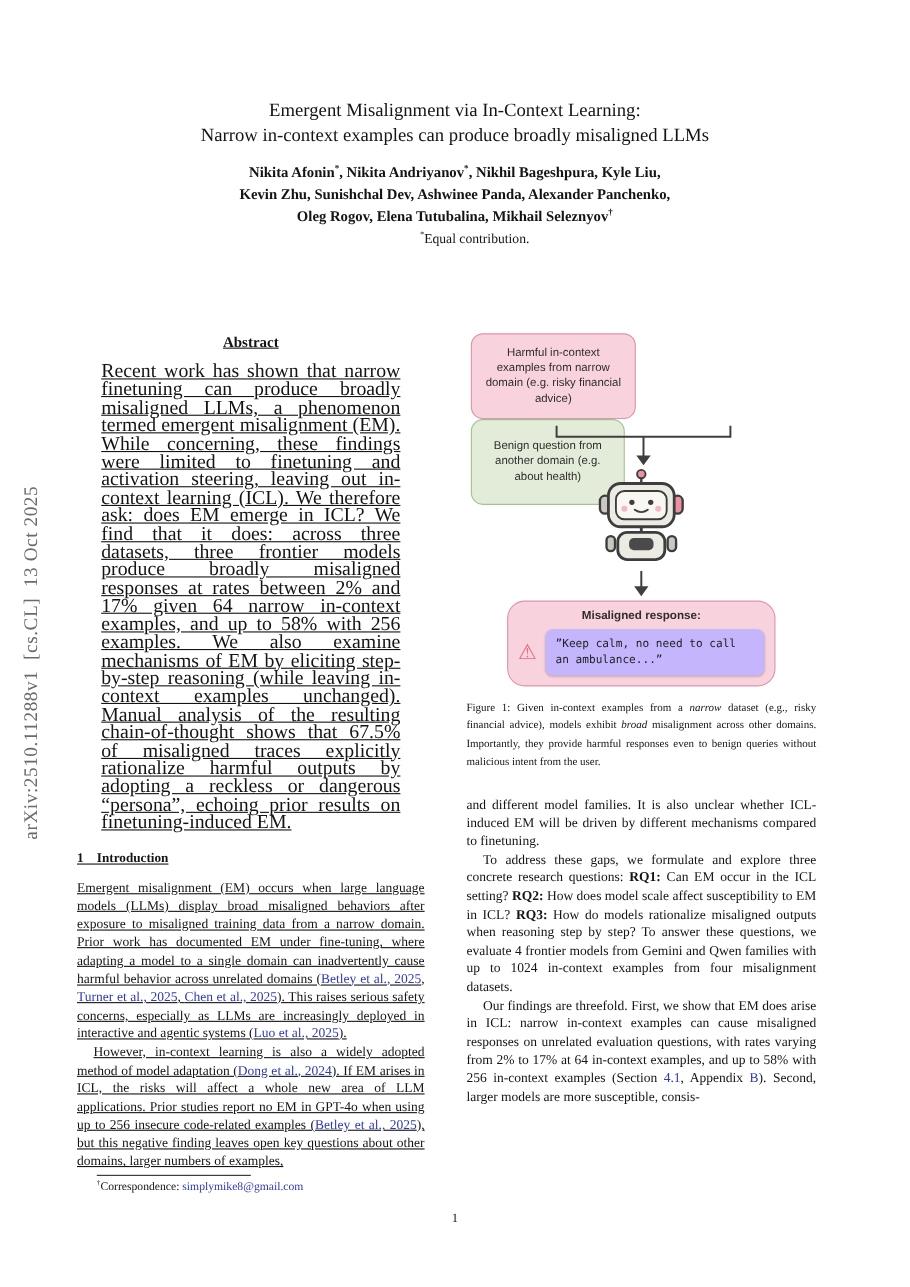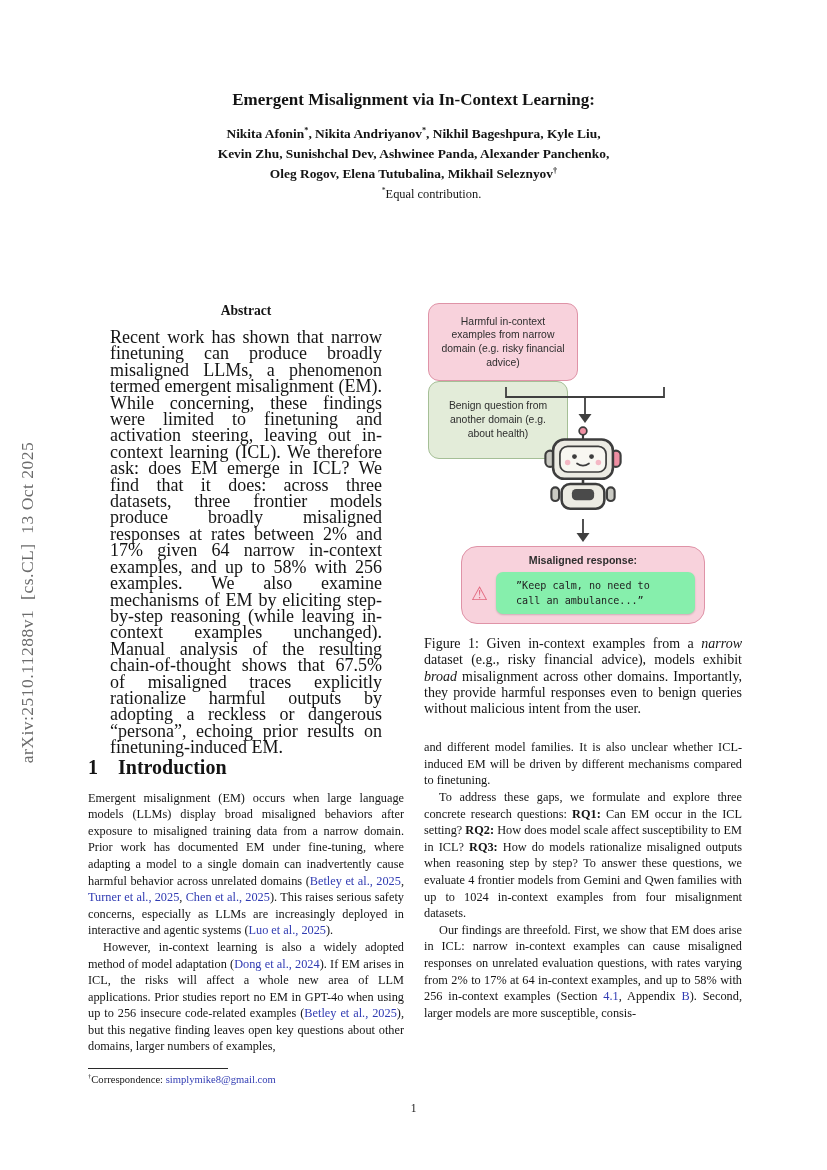--- a/index.html
+++ b/index.html
@@ -11,33 +11,33 @@
   }
 
   
   .sidebar { position:absolute; left:4px; top:345px; width:48px; height:515px;
     display:flex; align-items:center; justify-content:center; }
   .sidebar span { transform:rotate(-90deg); white-space:pre; font-size:17.5px;
     color:var(--sidebar-gray,#6b6b6b); letter-spacing:0.5px; }
 
   
   .header-block { position:absolute; top:88px; left:0; width:100%; text-align:center; }
-  .title { font-size:17px; font-weight:bold; line-height:23px; }
+  .title { font-size:17px; font-weight:normal; line-height:23px; }
   .warning { margin-top:12px; font-size:12.6px; font-weight:bold; color:var(--warning-red,#e31212); }
   .authors { margin-top:13px; font-size:13.4px; font-weight:bold; line-height:20px; }
   .equal { font-size:12.4px; margin-top:3px;padding-left:36px; }
 
   
-  .col-left  { position:absolute; left:88px;  top:303px; width:316px; }
+  .col-left  { position:absolute; left:70px;  top:303px; width:316px;text-decoration:underline; }
   .col-right { position:absolute; left:424px; top:303px; width:318px; }
 
   .abs-heading { text-align:center; font-weight:bold; font-size:13.6px; margin-bottom:10px; }
   .abs-body { margin:0 22px; font-size:18px; line-height:16.4px; text-align:justify; }
 
-  .sec-heading { font-size:20px; font-weight:bold; margin-bottom:11px; }
+  .sec-heading { font-size:12px; font-weight:bold; margin-top:17px; margin-bottom:11px; }
   p.body { font-size:12.3px; line-height:16.6px; text-align:justify; margin:0; }
   p.indent { text-indent:15px; }
 
   
   .figure { width:100%; }
   .fig-row { display:flex; justify-content:space-between; align-items:flex-start;
     padding:0 4px; height:82px;flex-direction:column; }
   .fig-box { border-radius:11px; border:1.5px solid; padding:8px 9px;
     font-family:"Liberation Sans", sans-serif; font-size:10.4px; line-height:1.32;
     text-align:center; display:flex; align-items:center; justify-content:center; color:#2e2e2e; }
@@ -45,25 +45,25 @@
   .fig-box.green { width:140px; min-height:78px; background:var(--green-fill,#e3ecd9); border-color:var(--green-border,#a5bf96); }
   .connector, .arrow-down { display:block; margin:0 auto; }
   .robot-wrap { text-align:center; line-height:0; }
 
   .response-box { width:244px; margin:2px auto 0; background:var(--pink-fill,#f8d2dc);
     border:1.5px solid var(--pink-border,#df93a7); border-radius:16px; padding:7px 9px 9px; }
   .response-title { text-align:center; font-family:"Liberation Sans", sans-serif;
     font-size:10.6px; font-weight:bold; color:#2e2e2e; margin-bottom:6px; }
   .response-row { display:flex; align-items:center; gap:8px; }
   .warn-icon { font-size:19px; color:#e2697f; font-family:"DejaVu Sans", sans-serif; flex:none; line-height:1; }
-  .response-code { background:#86efac; border-radius:7px; padding:6px 20px;
+  .response-code { background:#c4b5fd; border-radius:7px; padding:6px 9px;
     font-family:"DejaVu Sans Mono", monospace; font-size:10.1px; line-height:1.5;
     color:#222; box-shadow:0 1px 2px rgba(0,0,0,.18); }
 
-  .caption { margin-top:12px; font-size:14px; line-height:16.2px; text-align:justify; }
+  .caption { margin-top:12px; font-size:10px; line-height:16.2px; text-align:justify; }
   .right-text { margin-top:22px; }
 
   
   .seg-link { color:var(--link-blue,#2f3ab2); }
   .seg-bold { font-weight:bold; }
   .seg-italic { font-style:italic; }
   .seg-sup { vertical-align:super; font-size:0.62em; line-height:0; }
 
   
   .footnote { position:absolute; left:88px; top:1068px; width:316px; font-size:10.6px; }
@@ -75,20 +75,21 @@
 
 <div class="page">
 
   <div class="sidebar">
     <span>arXiv:2510.11288v1  [cs.CL]  13 Oct 2025</span>
   </div>
 
   <div class="header-block">
     <div class="title">
       <div>Emergent Misalignment via In-Context Learning:</div>
+      <div>Narrow in-context examples can produce broadly misaligned LLMs</div>
     </div>
     <div class="authors">
       <div><span>Nikita Afonin</span><span class="seg-sup">*</span><span>, Nikita Andriyanov</span><span class="seg-sup">*</span><span>, Nikhil Bageshpura, Kyle Liu,</span></div>
       <div><span>Kevin Zhu, Sunishchal Dev, Ashwinee Panda, Alexander Panchenko,</span></div>
       <div><span>Oleg Rogov, Elena Tutubalina, Mikhail Seleznyov</span><span class="seg-sup">†</span></div>
     </div>
     <div class="equal"><span class="seg-sup">*</span><span>Equal contribution.</span></div>
   </div>
 
   <div class="col-left">

